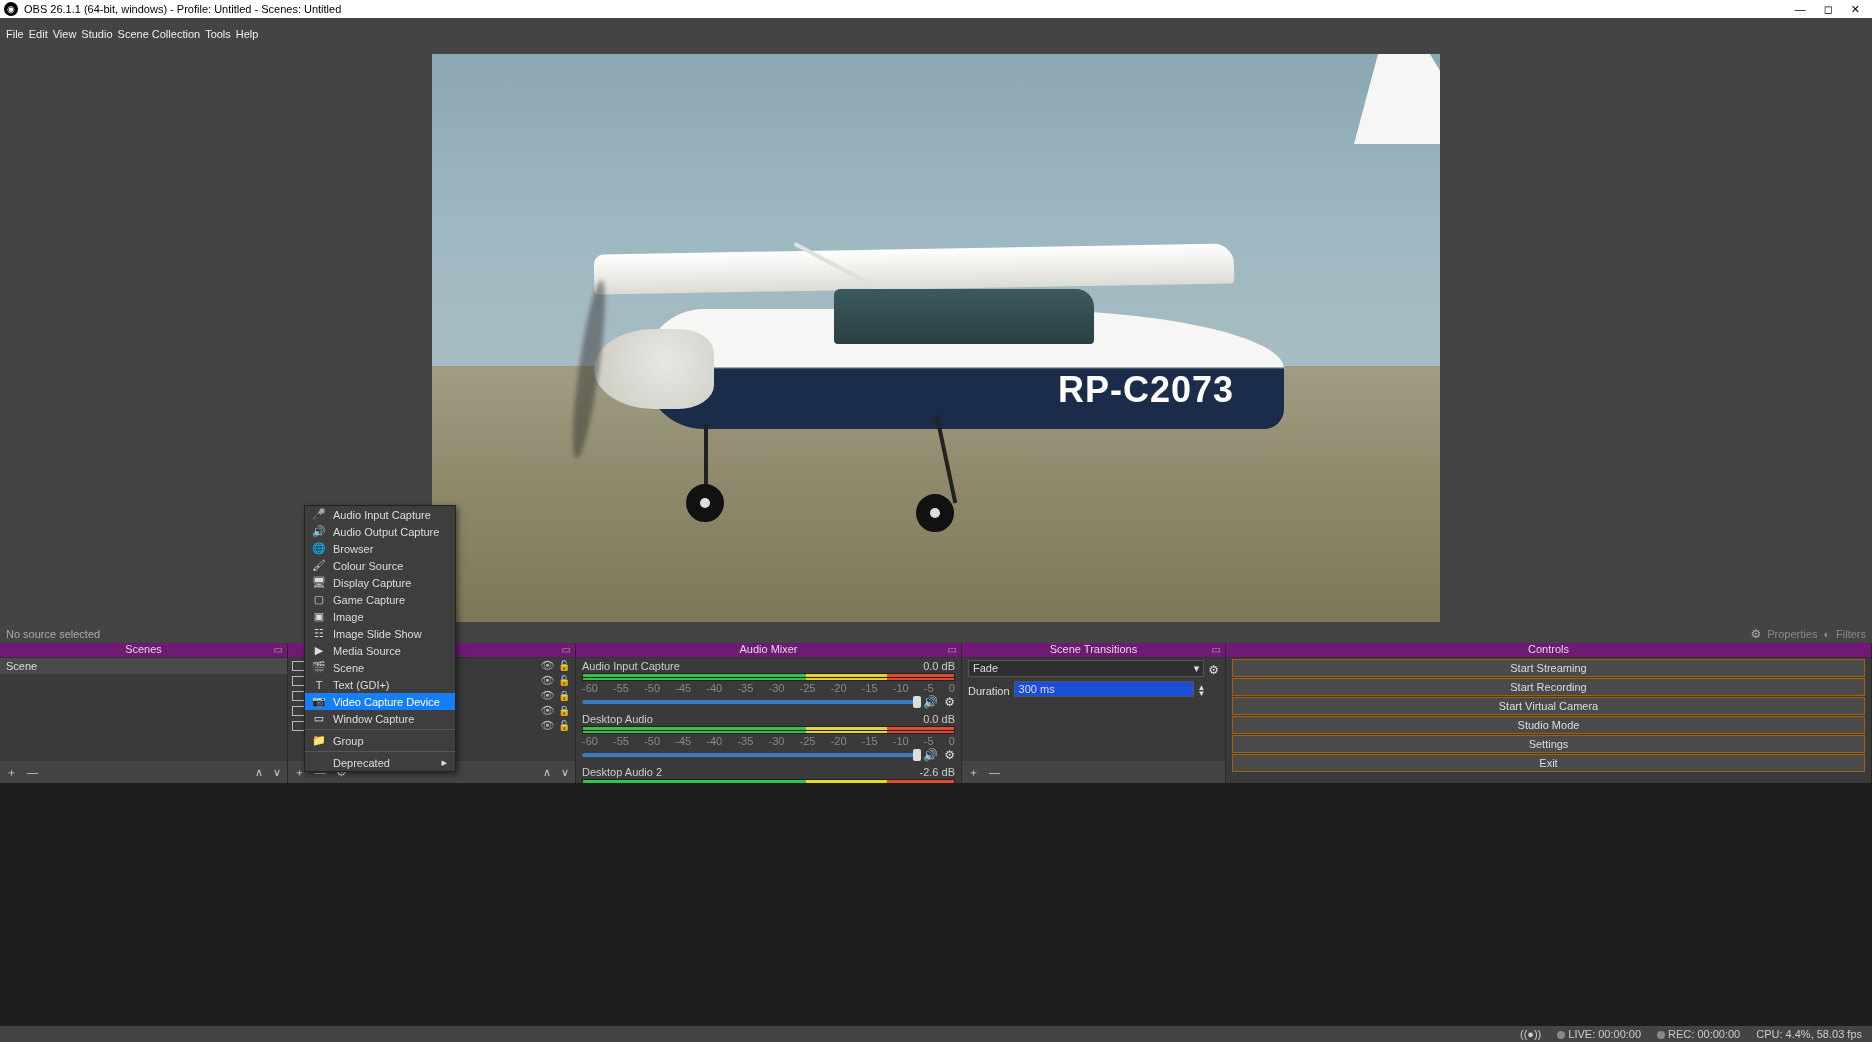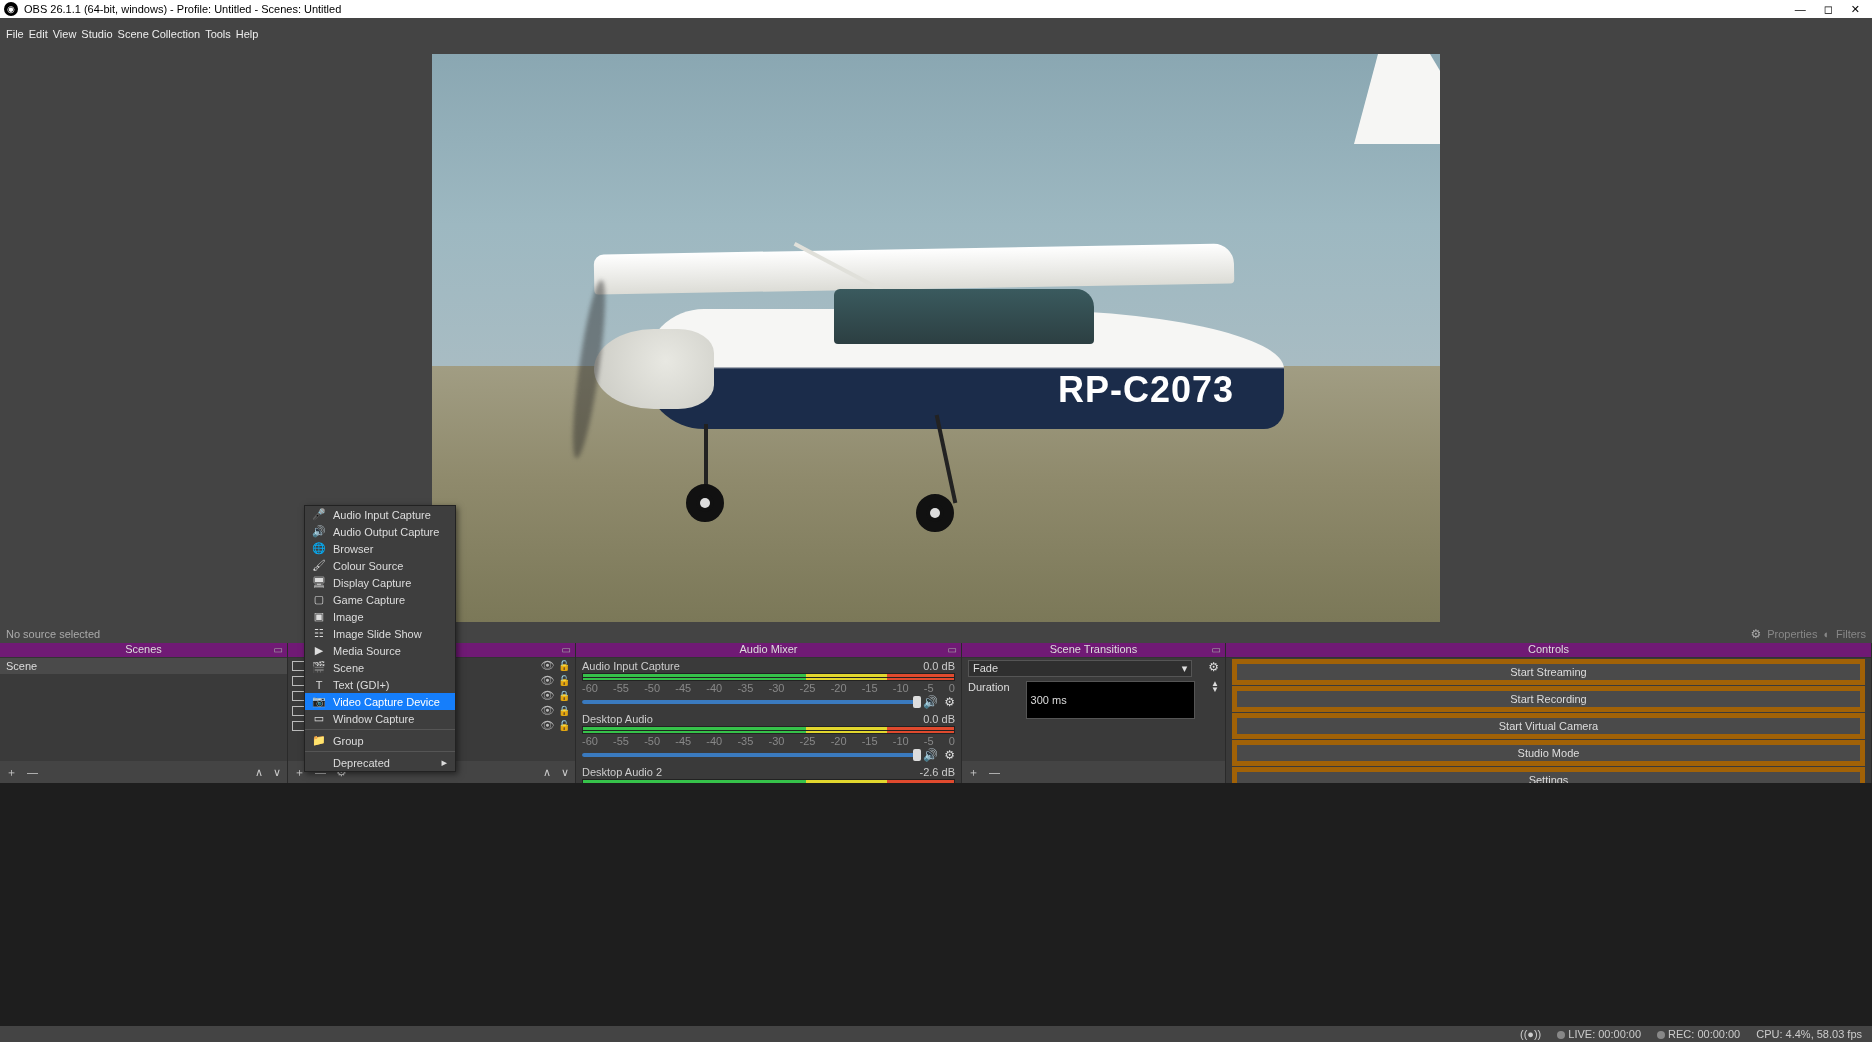--- a/index.html
+++ b/index.html
@@ -59,26 +59,26 @@
 .mix-label { display:flex; justify-content:space-between; font-size:10px; color:#ccc; }
 .mix-meter { height:8px; background:linear-gradient(90deg,#36c24a 0%,#36c24a 60%,#e2d72e 60%,#e2d72e 82%,#e04a2e 82%,#e04a2e 100%); border:1px solid #222; margin:1px 0; position:relative; }
 .mix-meter.half::after { content:""; position:absolute; left:0; top:50%; right:0; height:1px; background:#222; }
 .mix-ticks { font-size:8px; color:#888; display:flex; justify-content:space-between; margin-bottom:1px; }
 .mix-ctrls { display:flex; align-items:center; gap:6px; }
 .slider { flex:1; height:4px; background:#222; position:relative; border-radius:2px; }
 .slider .fill { height:100%; background:#3a7abf; border-radius:2px; }
 .slider .knob { position:absolute; top:-4px; width:8px; height:12px; background:#ddd; border-radius:2px; margin-left:-4px; }
 
 
-.trans-row { display:flex; align-items:flex-start; gap:16px; padding:2px 6px; }
+.trans-row { display:flex; align-items:flex-end; gap:4px; padding:2px 6px; }
 .trans-sel { flex:1; background:#2f2f2f; border:1px solid #555; padding:1px 4px; display:flex; }
-.trans-input { width:180px; background:#000000; border:1px solid #555; padding:12px 4px; }
-
-
-.ctrl-btn { margin:1px 6px; padding:2px; text-align:center; background:#4a4a4a; border:5px solid #a16207; }
+.trans-input { width:180px; background:#1d4ed8; border:1px solid #555; padding:1px 4px; }
+
+
+.ctrl-btn { margin:1px 6px; padding:2px; text-align:center; background:#4a4a4a; border:1px solid #a16207; }
 
 
 .ctx { position:absolute; left:304px; top:505px; width:152px; background:#3e3e3e; border:1px solid #222; box-shadow:2px 2px 6px rgba(0,0,0,.5); z-index:100; }
 .ctx-item { display:flex; align-items:center; gap:8px; padding:1px 8px; height:17px; }
 .ctx-item.sel { background:#157efb; color:#fff; }
 .ctx-sep { height:1px; background:#555; margin:2px 0; }
 .ctx-ico { width:12px; height:12px; display:flex; align-items:center; justify-content:center; font-size:11px; color:#ddd; }
 .ctx-sub { margin-left:auto; }
 
 

